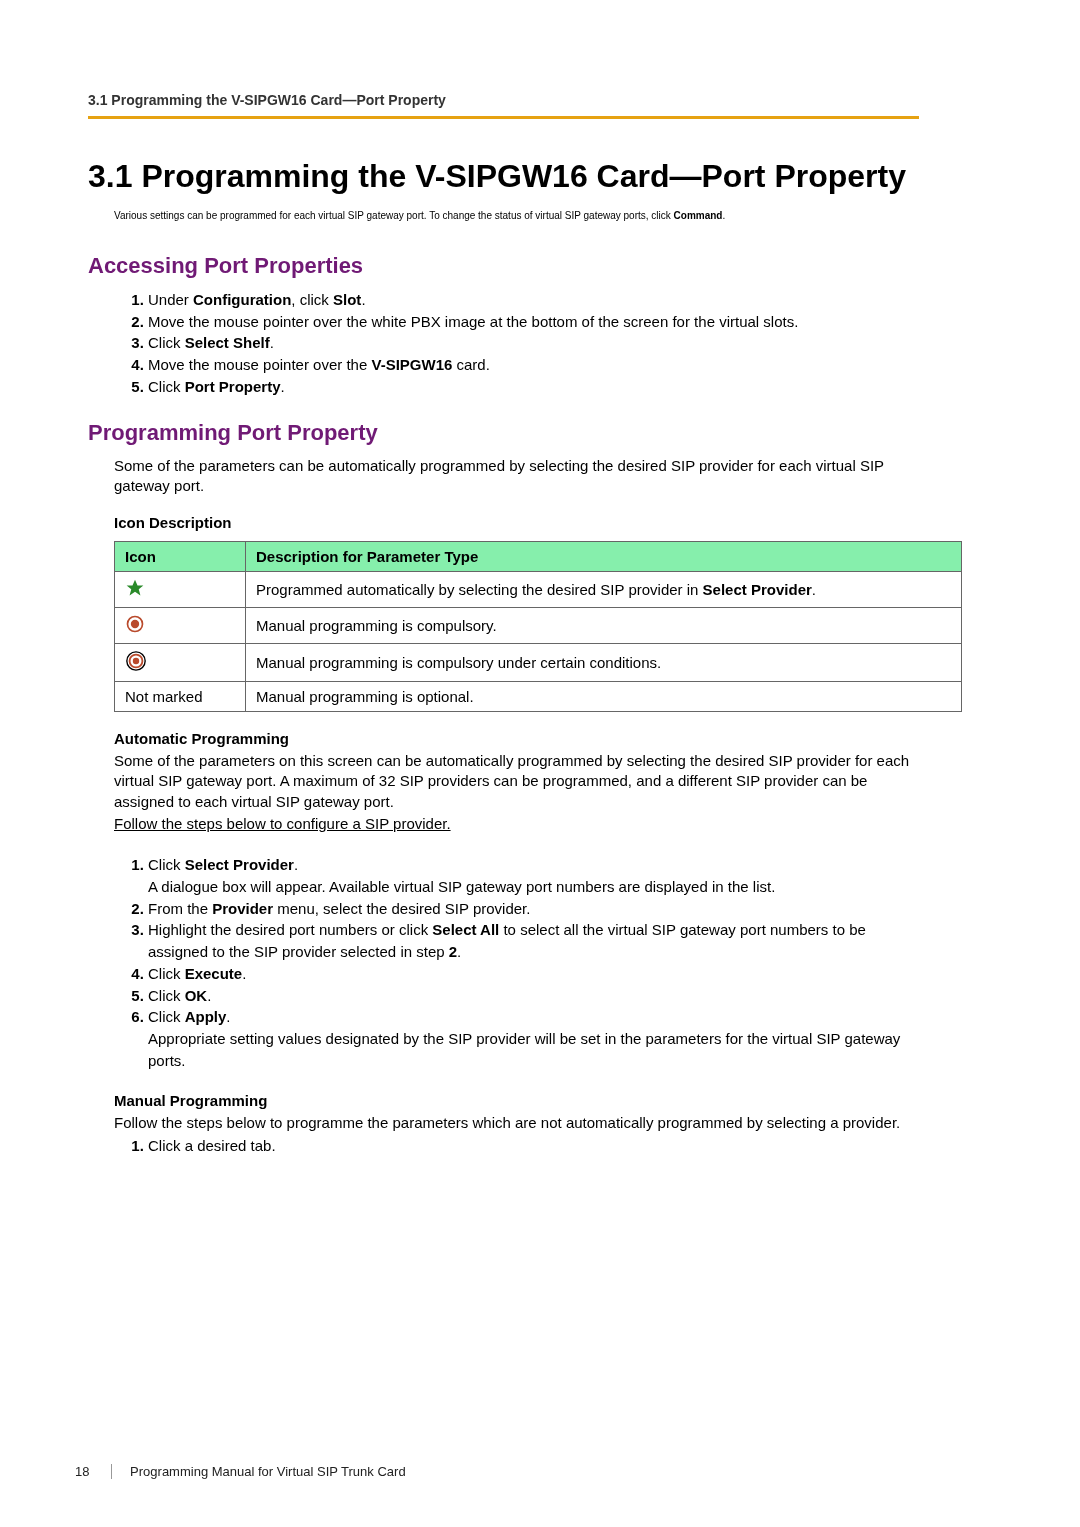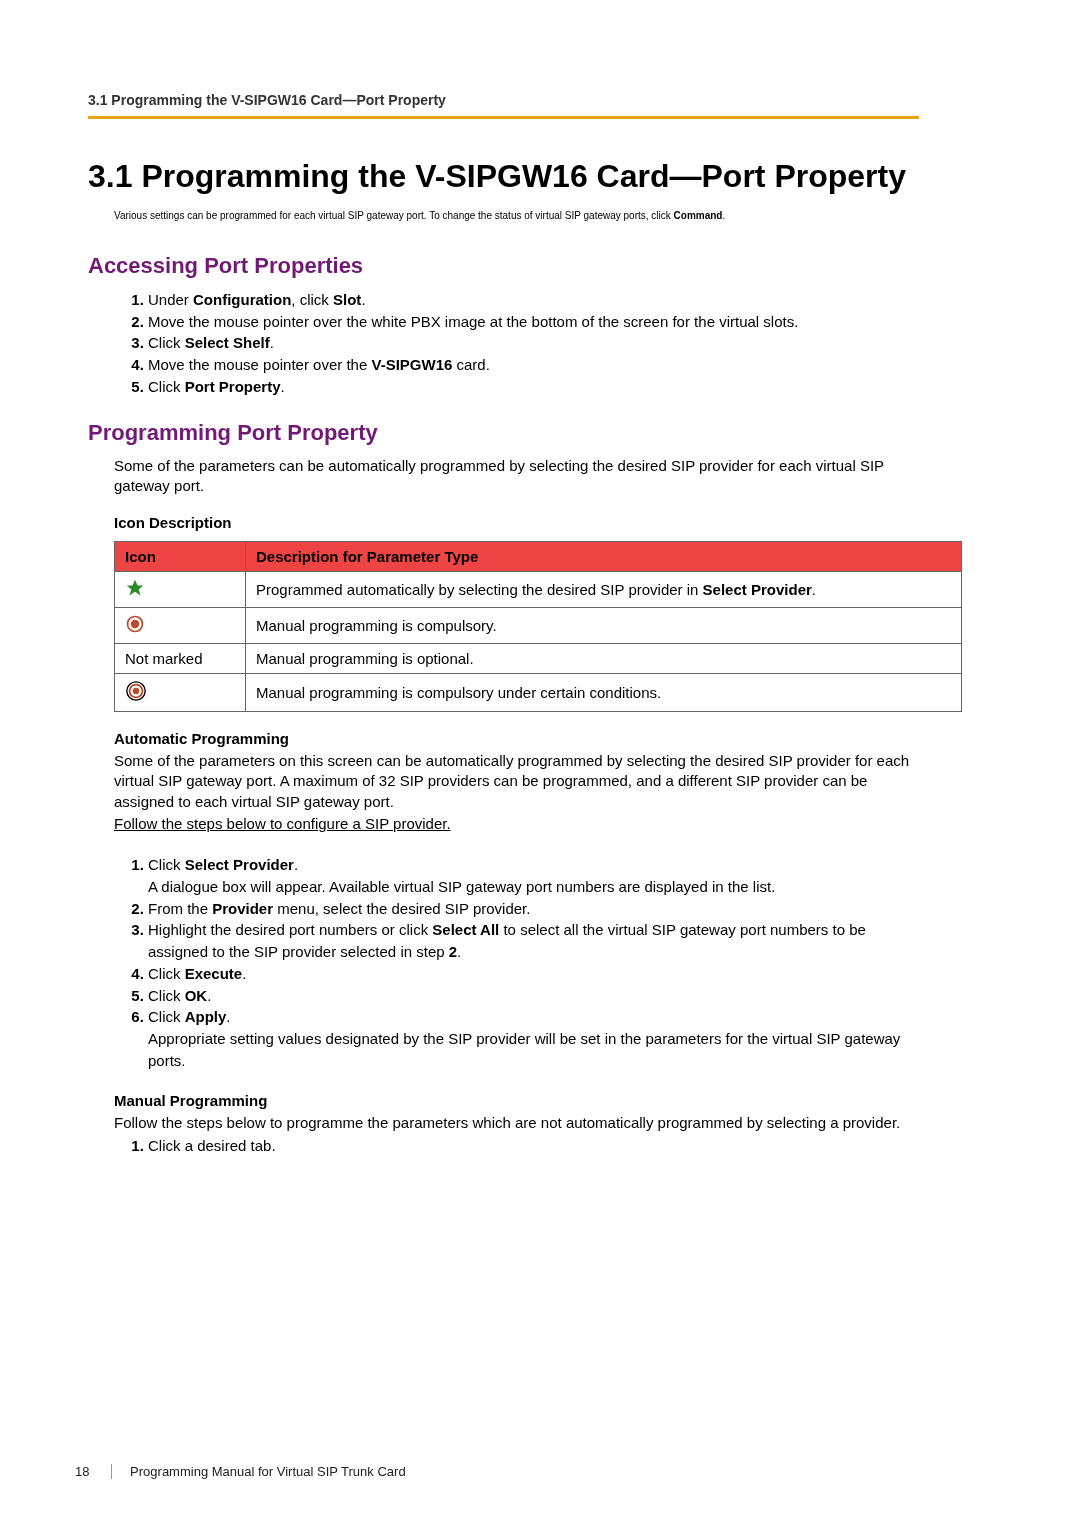--- a/index.html
+++ b/index.html
@@ -74,21 +74,21 @@
     font-size: 15px;
   }
   table.icon-table th, table.icon-table td {
     border: 1px solid #666;
     padding: 6px 10px;
     text-align: left;
     vertical-align: middle;
   }
   table.icon-table th {
     font-weight: bold;
-    background: #ef4444;
+    background: #86efac;
   }
   .icon-cell { width: 110px; }
   .icon-wrap { display: inline-block; vertical-align: middle; }
 
   .footer {
     position: absolute;
     bottom: 48px;
     left: 75px;
     font-size: 13px;
     color: #222;
@@ -166,37 +166,37 @@
       <tr>
         <td class="icon-cell">
           <span class="icon-wrap">
             <svg width="20" height="20" viewBox="0 0 24 24">
                 <circle cx="12" cy="12" r="9" fill="none" stroke="#B94A2C" stroke-width="2"></circle>
                 <circle cx="12" cy="12" r="5" fill="#B94A2C"></circle>
               </svg>
           </span>
         </td>
         <td>Manual programming is compulsory.</td>
-      </tr>
-      <tr>
-        <td class="icon-cell">Not marked</td>
-        <td>Manual programming is optional.</td>
       </tr>
       <tr>
         <td class="icon-cell">
           <span class="icon-wrap">
             <svg width="22" height="22" viewBox="0 0 24 24">
               <circle cx="12" cy="12" r="10" fill="none" stroke="#000" stroke-width="1.5"></circle>
               <circle cx="12" cy="12" r="7" fill="none" stroke="#B94A2C" stroke-width="2"></circle>
               <circle cx="12" cy="12" r="3.5" fill="#B94A2C"></circle>
             </svg>
           </span>
         </td>
         <td>Manual programming is compulsory under certain conditions.</td>
       </tr>
+      <tr>
+        <td class="icon-cell">Not marked</td>
+        <td>Manual programming is optional.</td>
+      </tr>
     </tbody>
   </table>
 
   <div class="sub-heading">Automatic Programming</div>
   <p class="body-para" style="margin-bottom:2px;">Some of the parameters on this screen can be automatically programmed by selecting the desired SIP provider for each virtual SIP gateway port. A maximum of 32 SIP providers can be programmed, and a different SIP provider can be assigned to each virtual SIP gateway port.</p>
   <p class="body-para" style="margin-bottom:20px;text-decoration:underline;">Follow the steps below to configure a SIP provider.</p>
 
   <ol class="numbered">
     <li>
       <span>Click </span><span class="bold">Select Provider</span><span>.</span><br>

